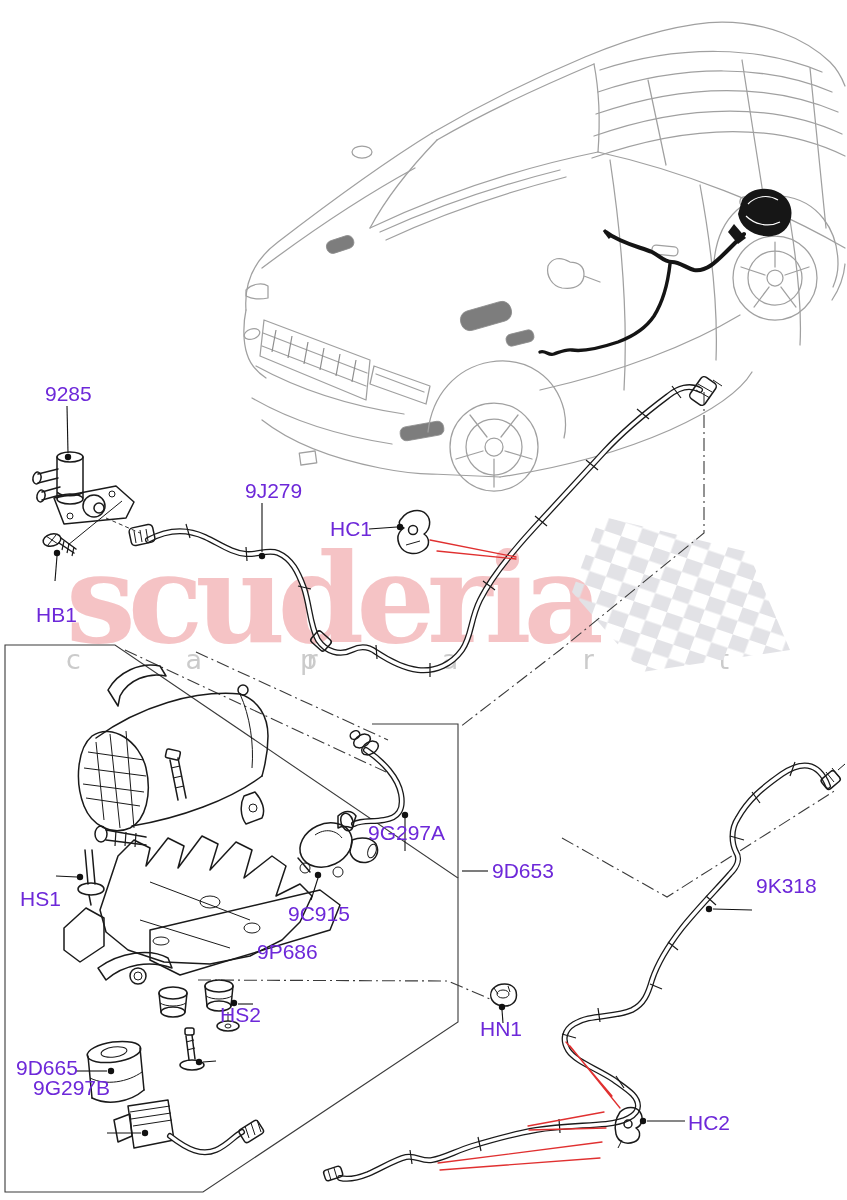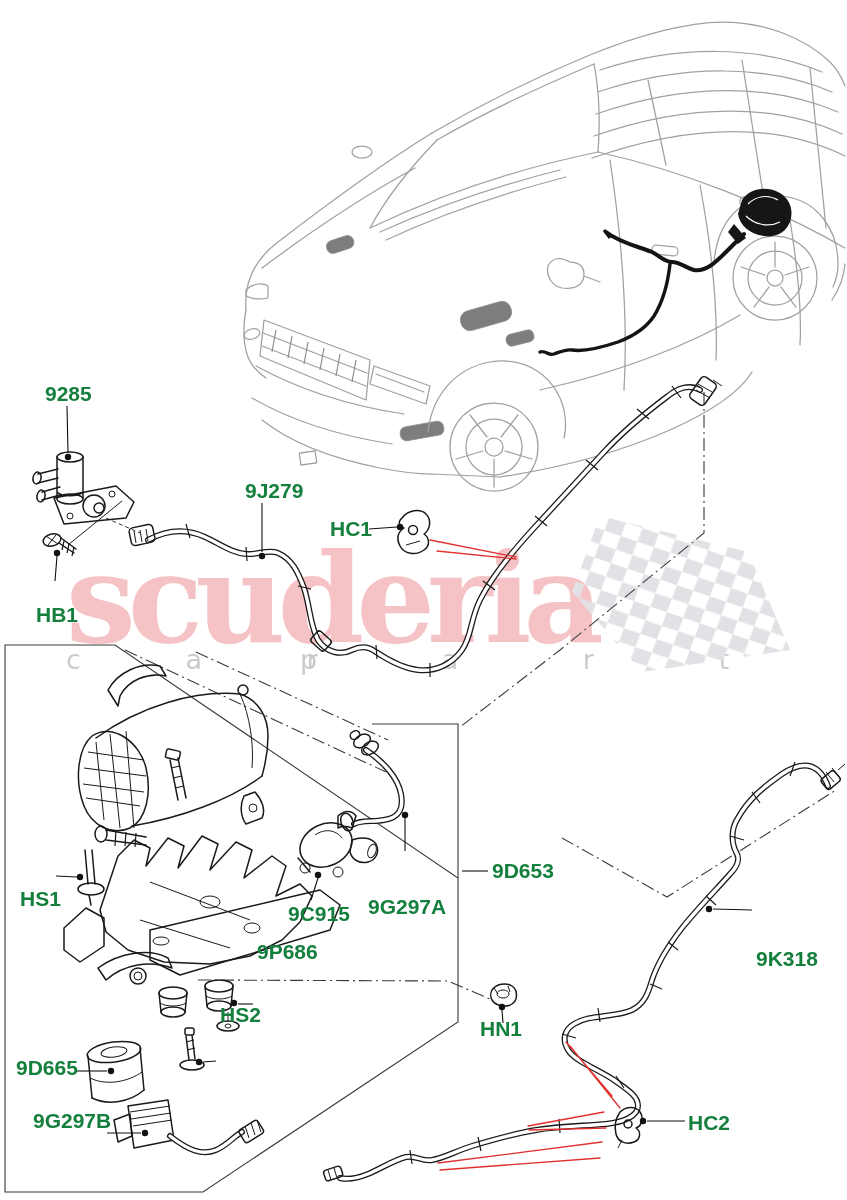--- a/index.html
+++ b/index.html
@@ -1,20 +1,20 @@
 <!DOCTYPE html>
 <html><head>
 <meta charset="utf-8">
 <style>
   html,body{margin:0;padding:0;background:#fff;}
   .stage{position:relative;width:847px;height:1200px;background:#ffffff;overflow:hidden;
          font-family:"Liberation Sans",sans-serif;}
   .stage svg{position:absolute;left:0;top:0;}
-  .callout{position:absolute;font-size:21px;color:#15803d;white-space:nowrap;
-           font-family:"Liberation Sans",sans-serif;cursor:pointer;line-height:1;font-weight:bold;}
+  .callout{position:absolute;font-size:21px;color:#6d28d9;white-space:nowrap;
+           font-family:"Liberation Sans",sans-serif;cursor:pointer;line-height:1;}
   
   .car{stroke:#a0a0a0;stroke-width:1.25;fill:none;stroke-linecap:round;stroke-linejoin:round;}
   .carfill{fill:#7d7d7d;stroke:#8d8d8d;stroke-width:.8;}
   .blk{stroke:#1a1a1a;stroke-width:1.5;fill:none;stroke-linecap:round;stroke-linejoin:round;}
   .blkthin{stroke:#1a1a1a;stroke-width:1;fill:none;}
   .tube-o{stroke:#1a1a1a;stroke-width:6;fill:none;stroke-linecap:round;}
   .tube-i{stroke:#ffffff;stroke-width:3.4;fill:none;stroke-linecap:round;}
   .tick{stroke:#1a1a1a;stroke-width:1.2;fill:none;}
   .leader{stroke:#111;stroke-width:1.1;fill:none;}
   .dot{fill:#111;}
@@ -338,23 +338,23 @@
     <path class="red" d="M604,1112 L528,1126 M606,1128 L529,1130"></path>
     <path class="red" d="M602,1142 L438,1163 M600,1158 L440,1170"></path>
   </g>
 </svg>
 
   <div class="callout" style="left:45px;top:383px">9285</div>
   <div class="callout" style="left:245px;top:480px">9J279</div>
   <div class="callout" style="left:330px;top:518px">HC1</div>
   <div class="callout" style="left:36px;top:604px">HB1</div>
   <div class="callout" style="left:20px;top:888px">HS1</div>
-  <div class="callout" style="left:368px;top:896px">9G297A</div>
+  <div class="callout" style="left:368px;top:822px">9G297A</div>
   <div class="callout" style="left:288px;top:903px">9C915</div>
   <div class="callout" style="left:492px;top:860px">9D653</div>
-  <div class="callout" style="left:756px;top:948px">9K318</div>
+  <div class="callout" style="left:756px;top:875px">9K318</div>
   <div class="callout" style="left:257px;top:941px">9P686</div>
   <div class="callout" style="left:480px;top:1018px">HN1</div>
   <div class="callout" style="left:16px;top:1057px">9D665</div>
   <div class="callout" style="left:220px;top:1004px">HS2</div>
-  <div class="callout" style="left:33px;top:1110px">9G297B</div>
+  <div class="callout" style="left:33px;top:1077px">9G297B</div>
   <div class="callout" style="left:688px;top:1112px">HC2</div>
 </div>
 
 </body></html>

